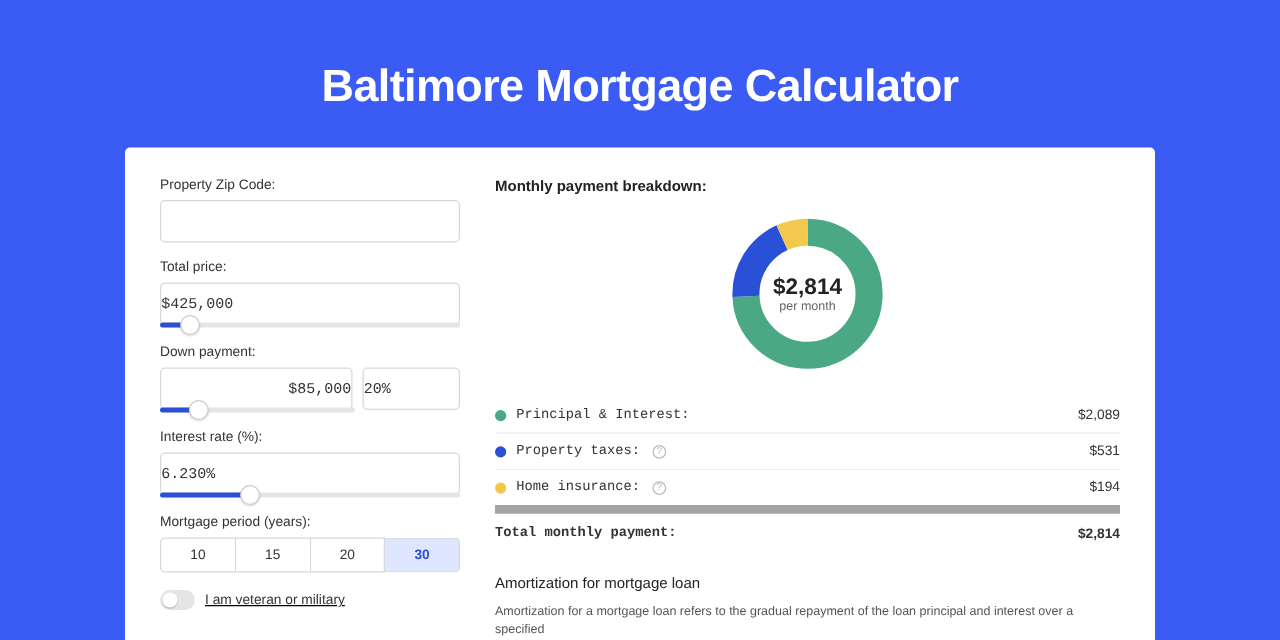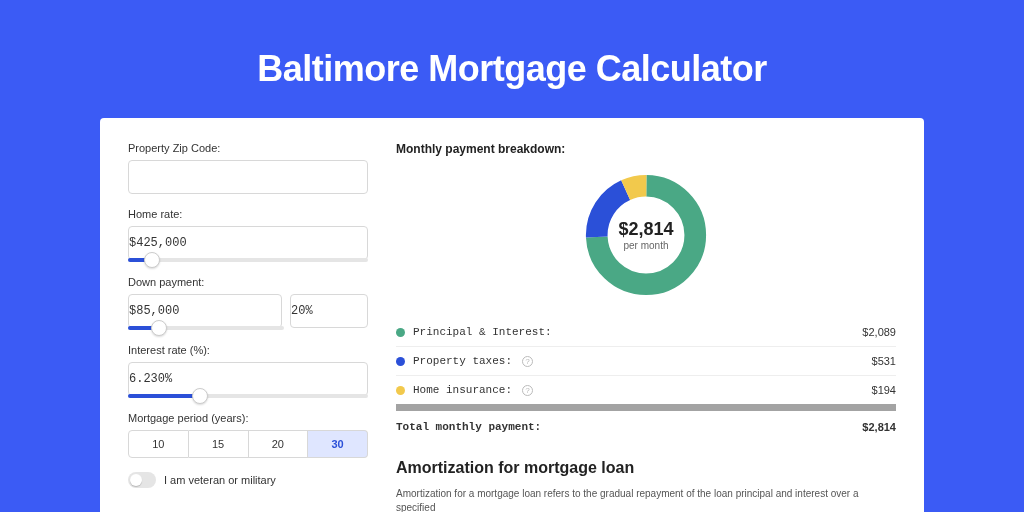--- a/index.html
+++ b/index.html
@@ -43,21 +43,21 @@
     border: 1px solid #d8d8d8;
     border-radius: 4px;
     padding: 0 0;
     font-size: 12px;
     color: #333;
     background: #fff;
     font-family: Liberation Mono, monospace;
   }
   .field-group { margin-bottom: 14px; position: relative; }
   .row { display: flex; gap: 8px; }
-  .row .text-input:first-child { flex: 2; }
+  .row .text-input:first-child { flex: 2; text-align: right; }
   .row .text-input:last-child { flex: 1; }
 
   .slider-track {
     position: relative;
     height: 4px;
     background: #e5e5e5;
     border-radius: 2px;
     margin-top: -2px;
   }
   .slider-fill {
@@ -89,21 +89,21 @@
     display: flex;
     align-items: center;
     justify-content: center;
     text-align: center;
   }
   .period-btn + .period-btn { border-left: none; }
   .period-btn:first-child { border-radius: 4px 0 0 4px; }
   .period-btn:last-child { border-radius: 0 4px 4px 0; }
   .period-btn.active { background: #dfe6ff; color: #2b50d8; font-weight: 600; }
 
-  .toggle-row { display: flex; align-items: center; gap: 8px; margin-top: 6px; }
+  .toggle-row { display: flex; align-items: center; gap: 8px; margin-top: 6px; text-decoration: underline; }
   .toggle {
     width: 28px; height: 16px;
     background: #e5e5e5;
     border-radius: 10px;
     position: relative;
     cursor: pointer;
   }
   .toggle-knob {
     position: absolute;
     left: 2px; top: 2px;
@@ -161,22 +161,22 @@
     font-size: 8px;
     color: #bbb;
     margin-left: 2px;
   }
 
   .amort-box {
     margin-top: 18px;
     border-top: none;
   }
   .amort-title {
-    font-size: 16px;
-    font-weight: 700;
+    font-size: 12px;
+    font-weight: 400;
     color: #222;
     margin-bottom: 10px;
   }
   .amort-text {
     font-size: 10px;
     color: #555;
     line-height: 1.4;
   }
 </style>
 </head>
@@ -188,21 +188,21 @@
   <div class="card">
 
     <div class="left-col">
 
       <div class="field-group">
         <label class="field-label">Property Zip Code:</label>
         <input class="text-input" value="" style="">
       </div>
 
       <div class="field-group">
-        <label class="field-label">Home rate:</label>
+        <label class="field-label">Total price:</label>
         <input class="text-input" value="$425,000" style="">
         <div class="slider-track">
           <div class="slider-fill" style="width:10%"></div>
           <div class="slider-thumb" style="left:10%"></div>
         </div>
       </div>
 
       <div class="field-group">
         <label class="field-label">Down payment:</label>
         <div class="row">

